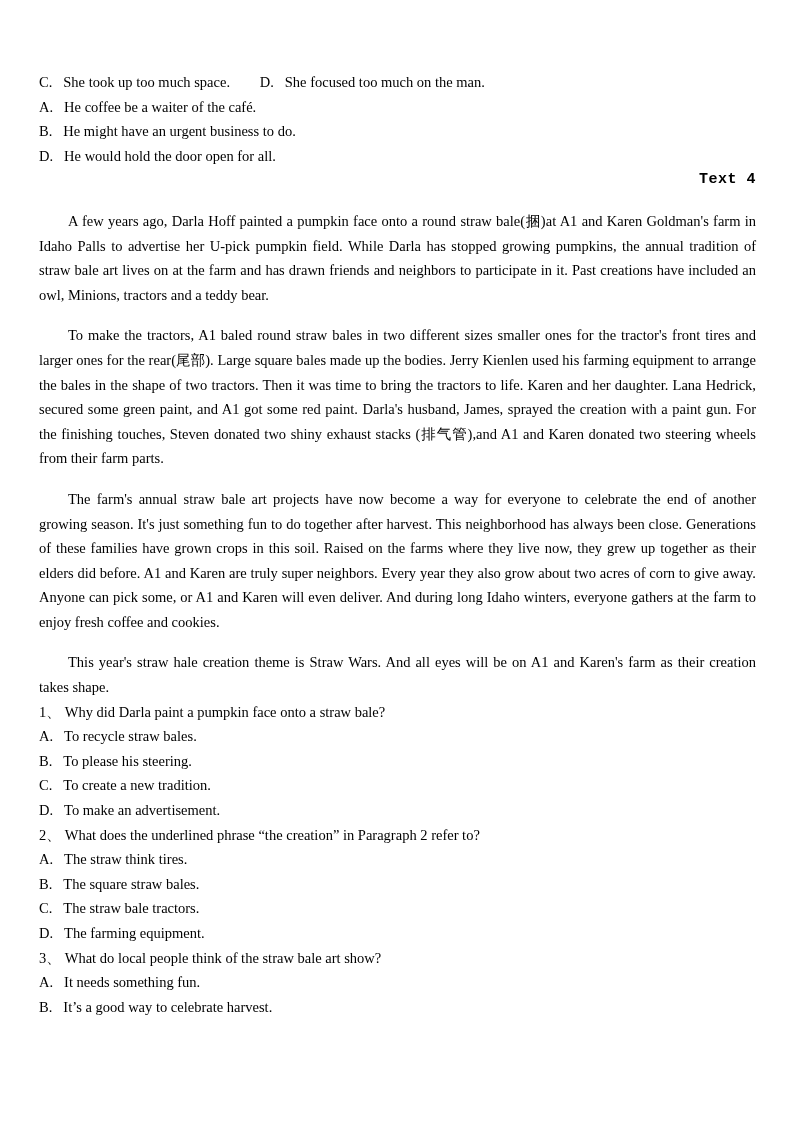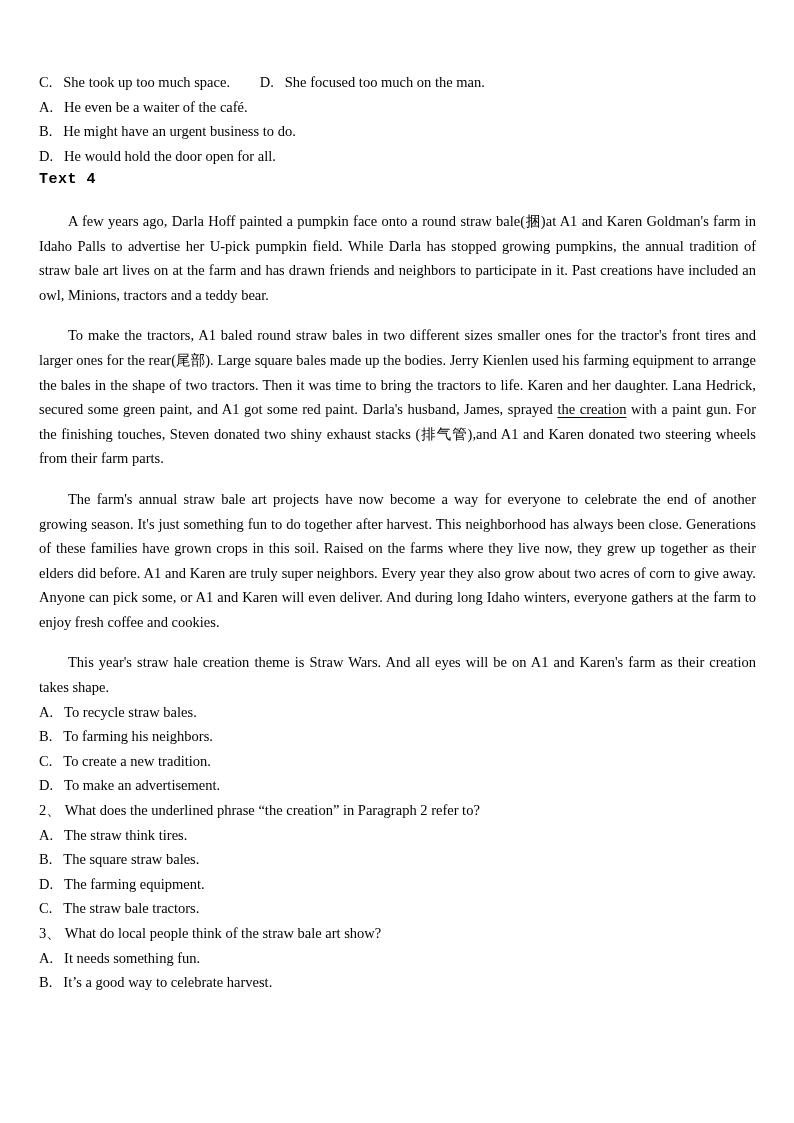--- a/index.html
+++ b/index.html
@@ -19,67 +19,70 @@
   }
   .line { line-height: 24.6px; }
   .para {
     line-height: 24.6px;
     text-align: justify;
     text-indent: 29px;
     margin-top: 16px;
   }
   .heading {
     line-height: 24.6px;
-    text-align: left;
+    text-align: right;
     font-family: "Liberation Mono", "DejaVu Sans Mono", monospace;
     font-size: 15px;
     font-weight: 700;
     letter-spacing: 0.5px;
   }
   .opt-label { margin-right: 11px; }
   .q-num { margin-right: 4px; }
   .pair-gap { margin-left: 26px; }
-  .underlined { text-decoration: underline; text-underline-offset: 3px; }
+  .underlined { text-underline-offset: 3px; }
 </style>
 </head>
 <body>
 
 <div class="page">
 
   <div class="line">
     <span><span class="opt-label">C.</span><span>She took up too much space.</span></span>
     <span class="pair-gap"><span class="opt-label">D.</span><span>She focused too much on the man.</span></span>
   </div>
 
-  <div class="line"><span class="opt-label">A.</span><span>He even be a waiter of the café.</span></div>
+  <div class="line"><span class="opt-label">A.</span><span>He coffee be a waiter of the café.</span></div>
   <div class="line"><span class="opt-label">B.</span><span>He might have an urgent business to do.</span></div>
   <div class="line"><span class="opt-label">D.</span><span>He would hold the door open for all.</span></div>
 
   <div class="heading">Text 4</div>
 
   <p class="para">A few years ago, Darla Hoff painted a pumpkin face onto a round straw bale(捆)at A1 and Karen Goldman's farm in Idaho Palls to advertise her U-pick pumpkin field. While Darla has stopped growing pumpkins, the annual tradition of straw bale art lives on at the farm and has drawn friends and neighbors to participate in it. Past creations have included an owl, Minions, tractors and a teddy bear.</p>
 
   <p class="para"><span>To make the tractors, A1 baled round straw bales in two different sizes smaller ones for the tractor's front tires and larger ones for the rear(尾部). Large square bales made up the bodies. Jerry Kienlen used his farming equipment to arrange the bales in the shape of two tractors. Then it was time to bring the tractors to life. Karen and her daughter. Lana Hedrick, secured some green paint, and A1 got some red paint. Darla's husband, James, sprayed </span><span class="underlined">the creation</span><span> with a paint gun. For the finishing touches, Steven donated two shiny exhaust stacks (排气管),and A1 and Karen donated two steering wheels from their farm parts.</span></p>
 
   <p class="para">The farm's annual straw bale art projects have now become a way for everyone to celebrate the end of another growing season. It's just something fun to do together after harvest. This neighborhood has always been close. Generations of these families have grown crops in this soil. Raised on the farms where they live now, they grew up together as their elders did before. A1 and Karen are truly super neighbors. Every year they also grow about two acres of corn to give away. Anyone can pick some, or A1 and Karen will even deliver. And during long Idaho winters, everyone gathers at the farm to enjoy fresh coffee and cookies.</p>
 
   <p class="para">This year's straw hale creation theme is Straw Wars. And all eyes will be on A1 and Karen's farm as their creation takes shape.</p>
 
+  <div class="line">
+    <span class="q-num">1、</span><span>Why did Darla paint a pumpkin face onto a straw bale?</span>
+  </div>
   <div class="line"><span class="opt-label">A.</span><span>To recycle straw bales.</span></div>
-  <div class="line"><span class="opt-label">B.</span><span>To farming his neighbors.</span></div>
+  <div class="line"><span class="opt-label">B.</span><span>To please his steering.</span></div>
   <div class="line"><span class="opt-label">C.</span><span>To create a new tradition.</span></div>
   <div class="line"><span class="opt-label">D.</span><span>To make an advertisement.</span></div>
 
   <div class="line">
     <span class="q-num">2、</span><span>What does the underlined phrase “the creation” in Paragraph 2 refer to?</span>
   </div>
   <div class="line"><span class="opt-label">A.</span><span>The straw think tires.</span></div>
   <div class="line"><span class="opt-label">B.</span><span>The square straw bales.</span></div>
+  <div class="line"><span class="opt-label">C.</span><span>The straw bale tractors.</span></div>
   <div class="line"><span class="opt-label">D.</span><span>The farming equipment.</span></div>
-  <div class="line"><span class="opt-label">C.</span><span>The straw bale tractors.</span></div>
 
   <div class="line">
     <span class="q-num">3、</span><span>What do local people think of the straw bale art show?</span>
   </div>
   <div class="line"><span class="opt-label">A.</span><span>It needs something fun.</span></div>
   <div class="line"><span class="opt-label">B.</span><span>It’s a good way to celebrate harvest.</span></div>
 
 </div>
 
 </body></html>

